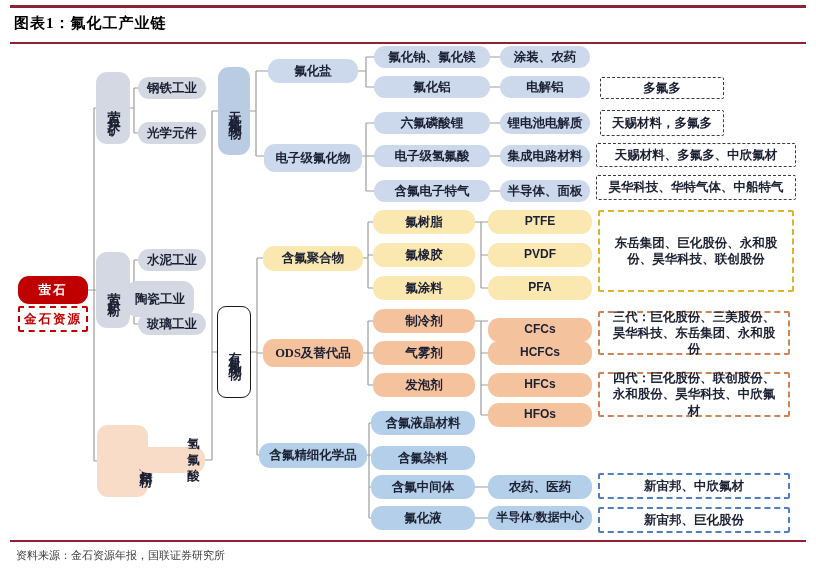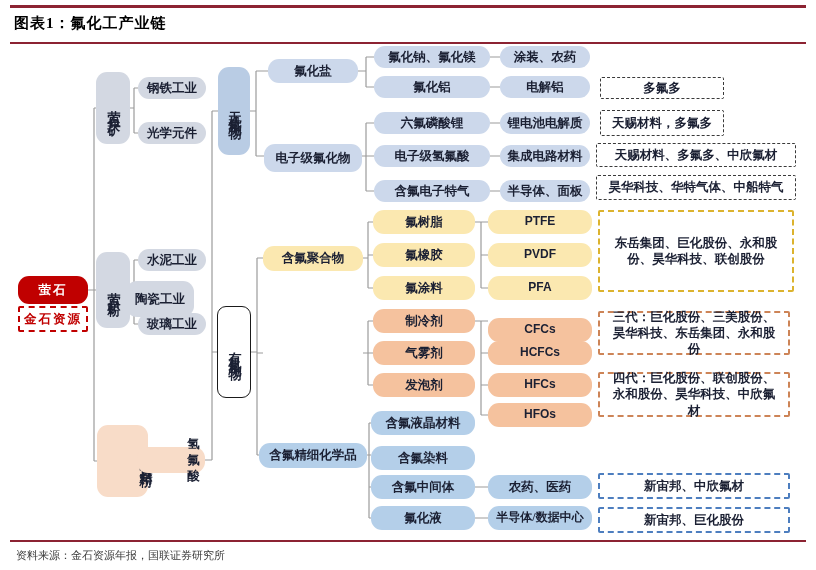--- a/index.html
+++ b/index.html
@@ -110,20 +110,21 @@
 
   <div class="node yellow" style="left:263px;top:246px;width:100px;height:25px">含氟聚合物</div>
   <div class="node yellow" style="left:373px;top:210px;width:102px;height:24px">氟树脂</div>
   <div class="node yellow" style="left:373px;top:243px;width:102px;height:24px">氟橡胶</div>
   <div class="node yellow" style="left:373px;top:276px;width:102px;height:24px">氟涂料</div>
   <div class="node yellow latin" style="left:488px;top:210px;width:104px;height:24px">PTFE</div>
   <div class="node yellow latin" style="left:488px;top:243px;width:104px;height:24px">PVDF</div>
   <div class="node yellow latin" style="left:488px;top:276px;width:104px;height:24px">PFA</div>
   <div class="node dash-yellow" style="left:598px;top:210px;width:196px;height:82px">东岳集团、巨化股份、永和股份、昊华科技、联创股份</div>
 
+  <div class="node orange" style="left:263px;top:339px;width:100px;height:28px">ODS及替代品</div>
   <div class="node orange" style="left:373px;top:309px;width:102px;height:24px">制冷剂</div>
   <div class="node orange" style="left:373px;top:341px;width:102px;height:24px">气雾剂</div>
   <div class="node orange" style="left:373px;top:373px;width:102px;height:24px">发泡剂</div>
   <div class="node orange latin" style="left:488px;top:318px;width:104px;height:24px">CFCs</div>
   <div class="node orange latin" style="left:488px;top:341px;width:104px;height:24px">HCFCs</div>
   <div class="node orange latin" style="left:488px;top:373px;width:104px;height:24px">HFCs</div>
   <div class="node orange latin" style="left:488px;top:403px;width:104px;height:24px">HFOs</div>
   <div class="node dash-orange" style="left:598px;top:311px;width:192px;height:44px">三代：巨化股份、三美股份、昊华科技、东岳集团、永和股份</div>
   <div class="node dash-orange" style="left:598px;top:372px;width:192px;height:45px">四代：巨化股份、联创股份、永和股份、昊华科技、中欣氟材</div>
 

